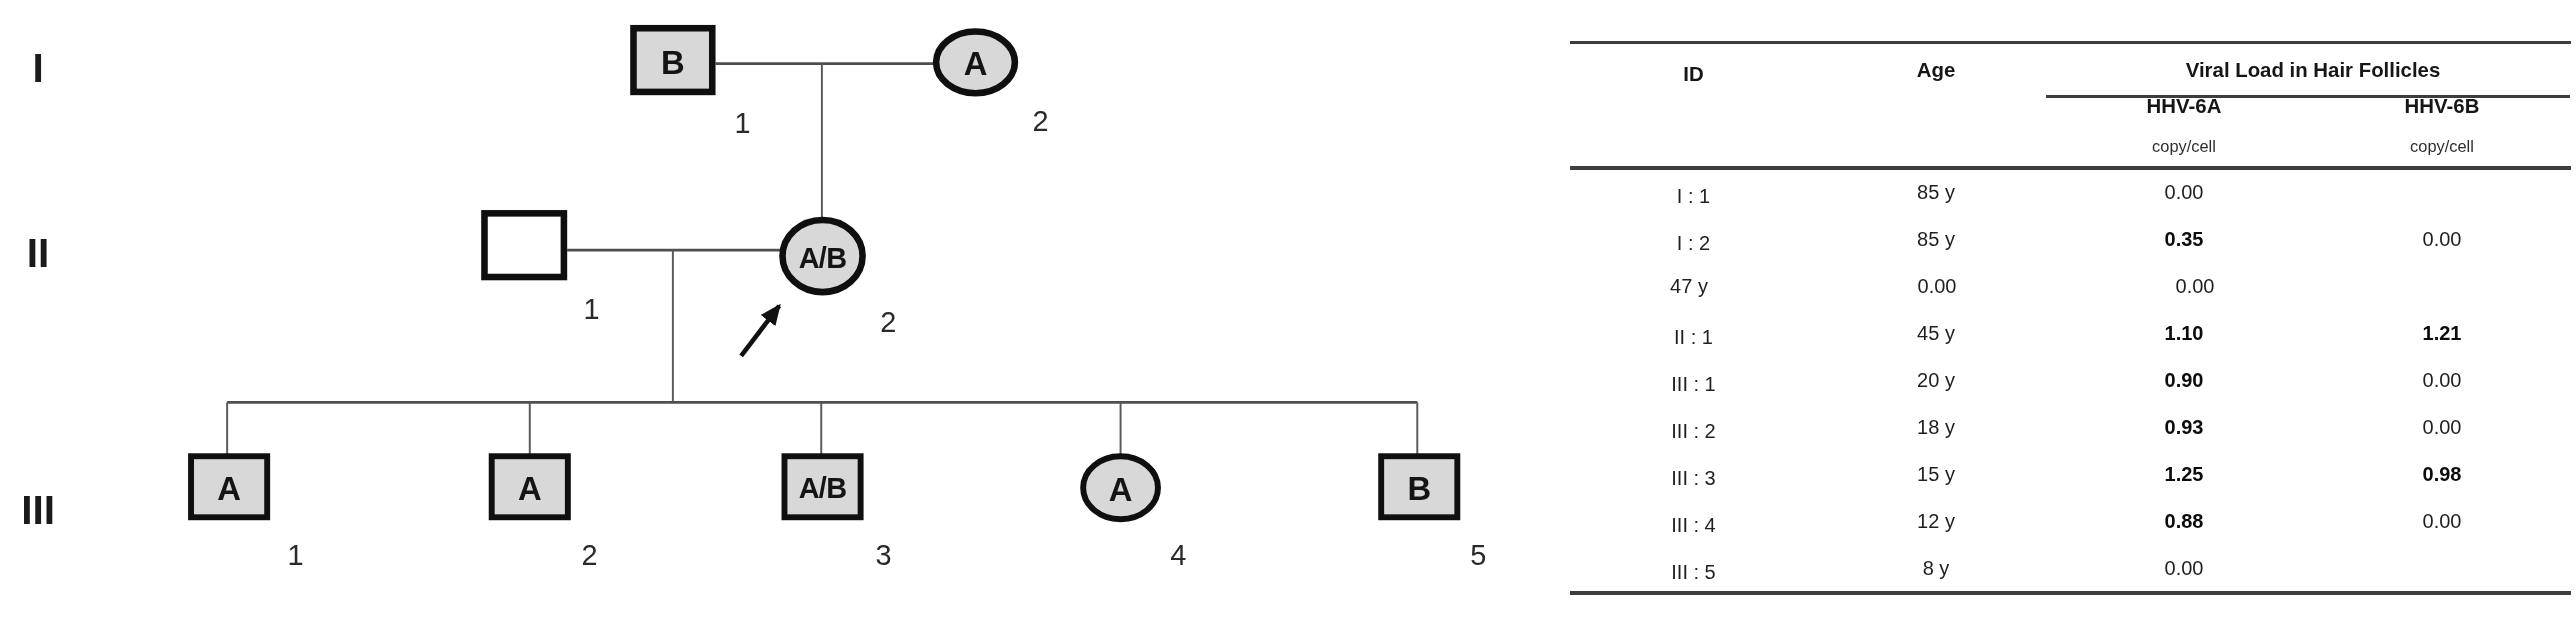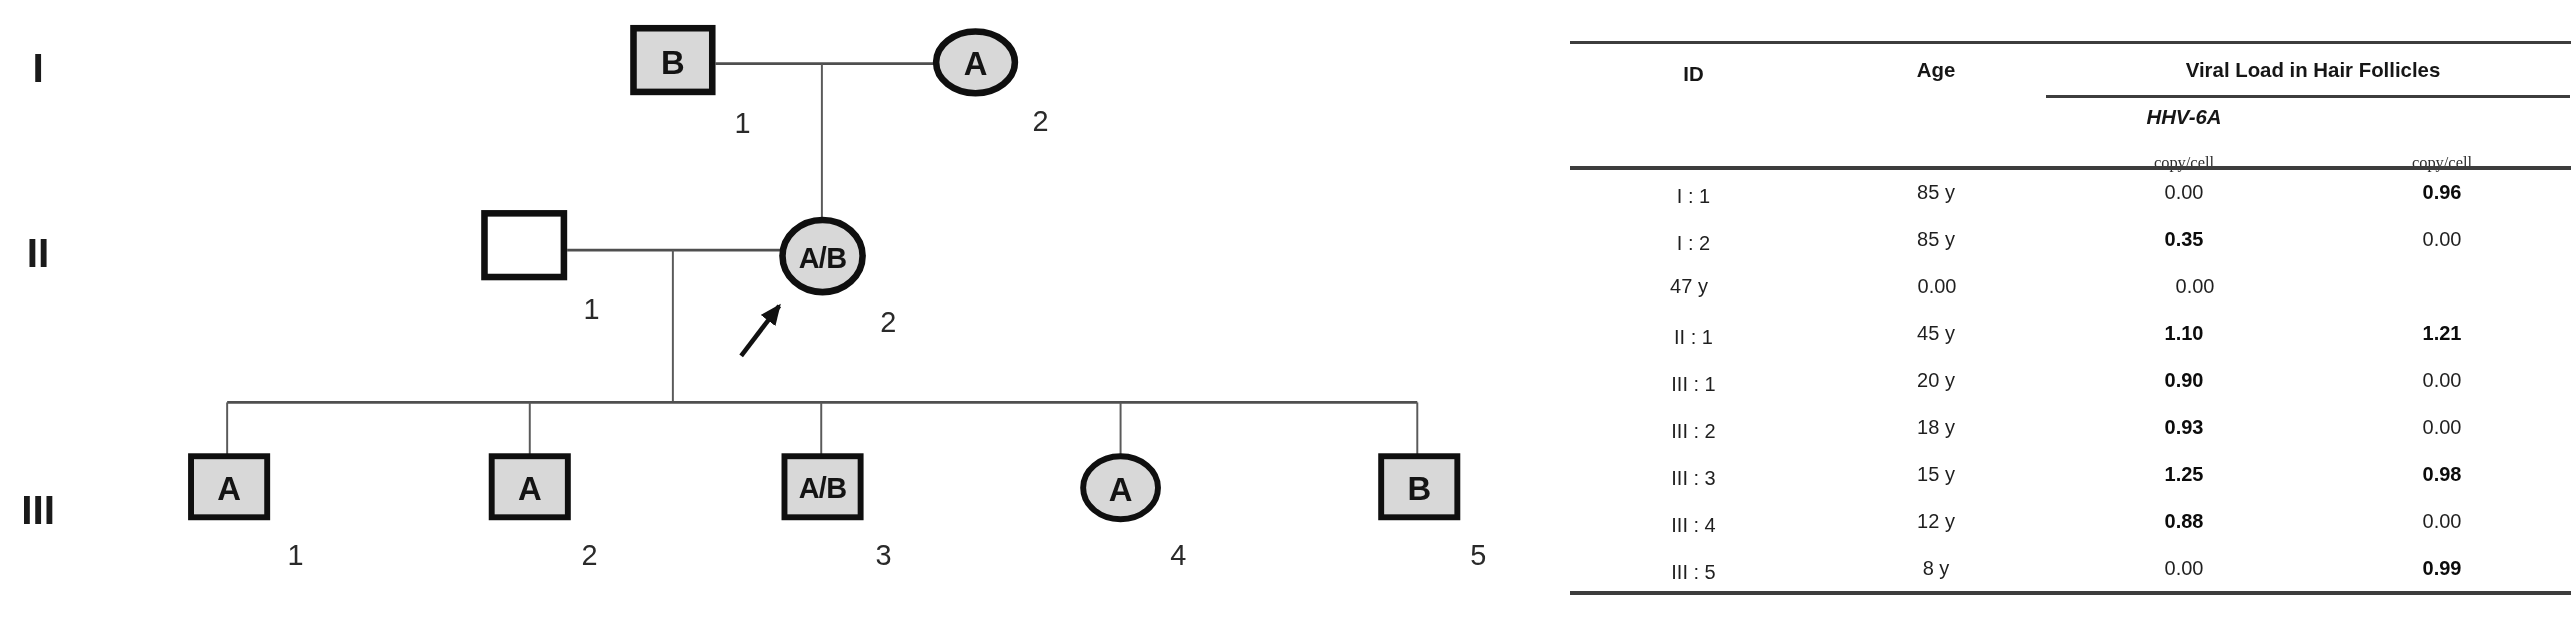--- a/index.html
+++ b/index.html
@@ -99,41 +99,41 @@
     <div class="rule top"></div>
 
     <div class="hrow" style="top:53px;height:35px;">
       <div class="hcell c1 th">ID</div>
       <div class="hcell c2 th">Age</div>
       <div class="hcell c34 th">Viral Load in Hair Follicles</div>
     </div>
 
     <div class="rule viral"></div>
 
-    <div class="hrow" style="top:101px;height:32px;font-style:italic;">
+    <div class="hrow" style="top:90px;height:32px;">
       <div class="hcell c1"></div>
         <div class="hcell c2"></div>
       <div class="hcell c3 th">HHV-6A</div>
+      <div class="hcell c4 th">HHV-6B</div>
     </div>
 
-    <div class="hrow" style="top:148px;height:29px;font-family:Liberation Serif, serif;">
+    <div class="hrow" style="top:132px;height:29px;">
       <div class="hcell c1"></div>
         <div class="hcell c2"></div>
       <div class="hcell c3 unit">copy/cell</div>
       <div class="hcell c4 unit">copy/cell</div>
     </div>
 
     <div class="rule mid"></div>
 
     <div class="rows">
       <div class="trow">
         <div class="tcell c1">I : 1</div>
         <div class="tcell c2">85 y</div>
         <div class="tcell c3">0.00</div>
-        <div class="tcell c4 bold">0.96</div>
       </div>
       <div class="trow">
         <div class="tcell c1">I : 2</div>
         <div class="tcell c2">85 y</div>
         <div class="tcell c3 bold">0.35</div>
         <div class="tcell c4">0.00</div>
       </div>
       <div class="trow">
         <div class="tcell c2">47 y</div>
         <div class="tcell c3">0.00</div>
@@ -166,20 +166,19 @@
       <div class="trow">
         <div class="tcell c1">III : 4</div>
         <div class="tcell c2">12 y</div>
         <div class="tcell c3 bold">0.88</div>
         <div class="tcell c4">0.00</div>
       </div>
       <div class="trow">
         <div class="tcell c1">III : 5</div>
         <div class="tcell c2">8 y</div>
         <div class="tcell c3">0.00</div>
-        <div class="tcell c4 bold">0.99</div>
       </div>
     </div>
 
     <div class="rule bottom"></div>
   </div>
 </div>
 
 
 </body></html>

